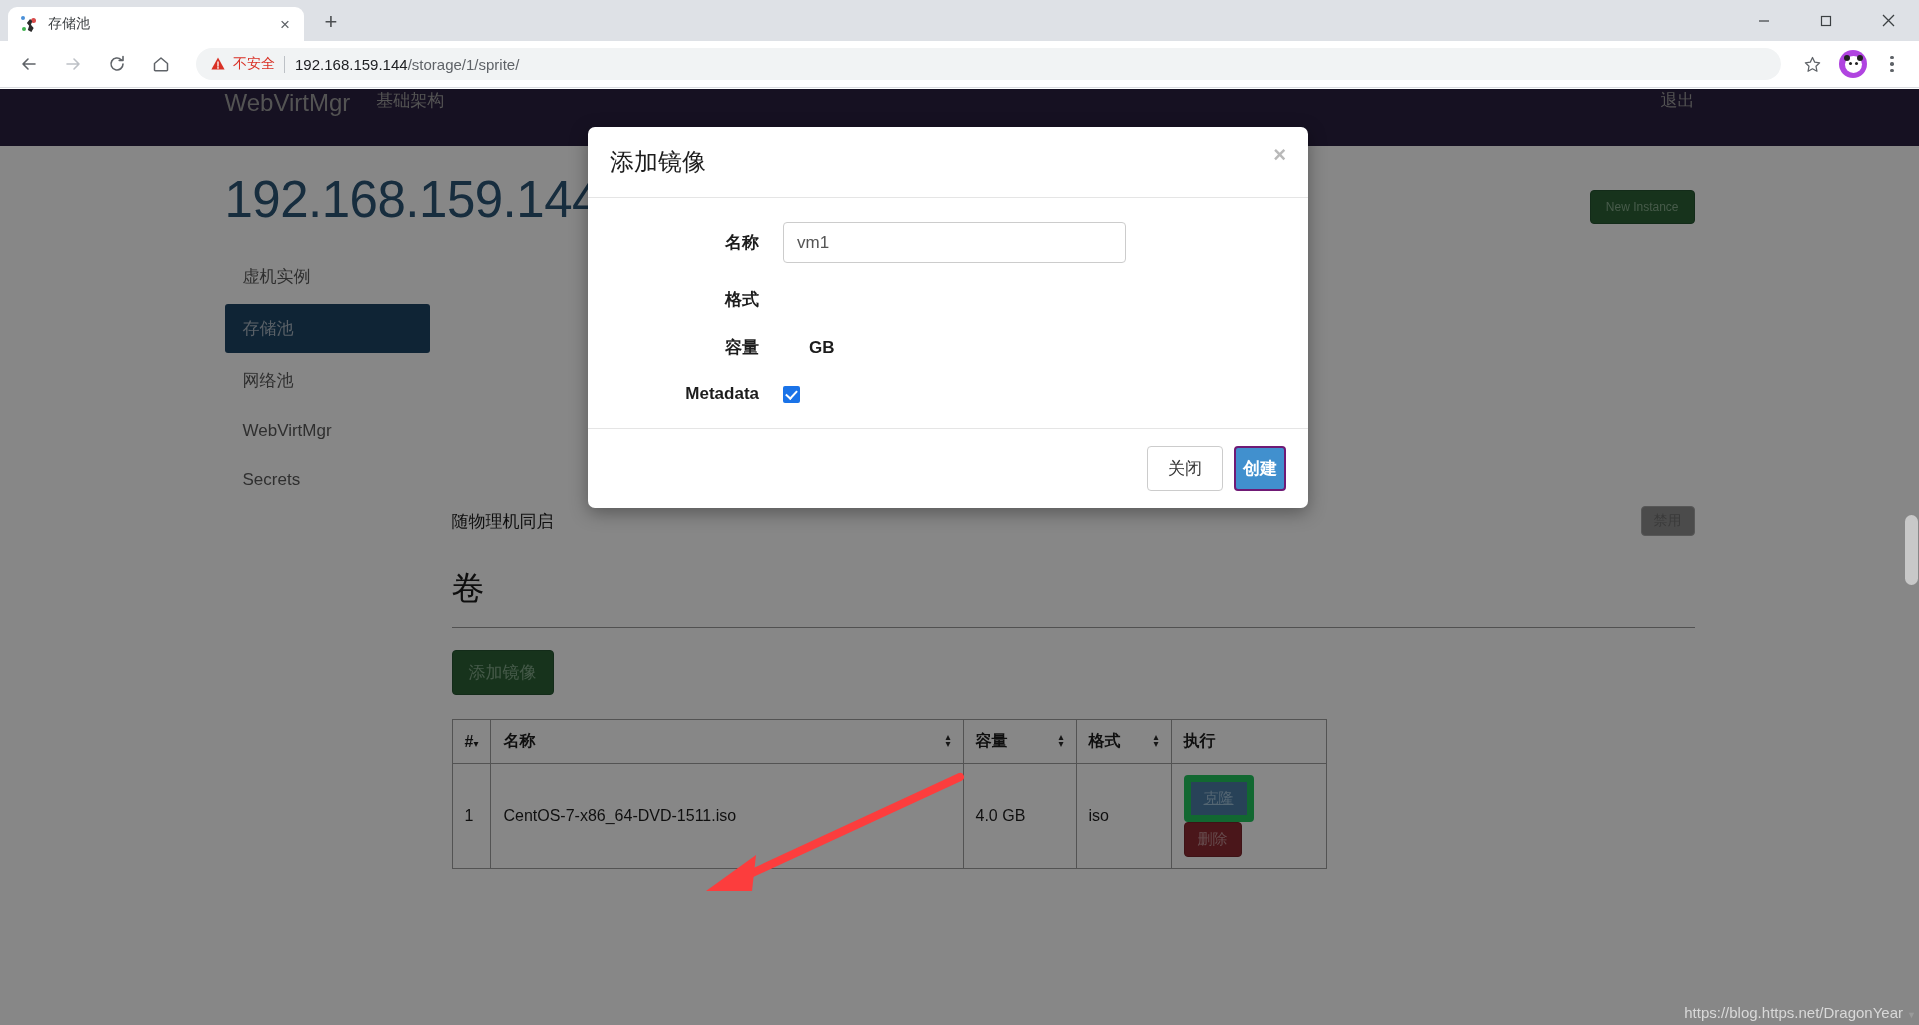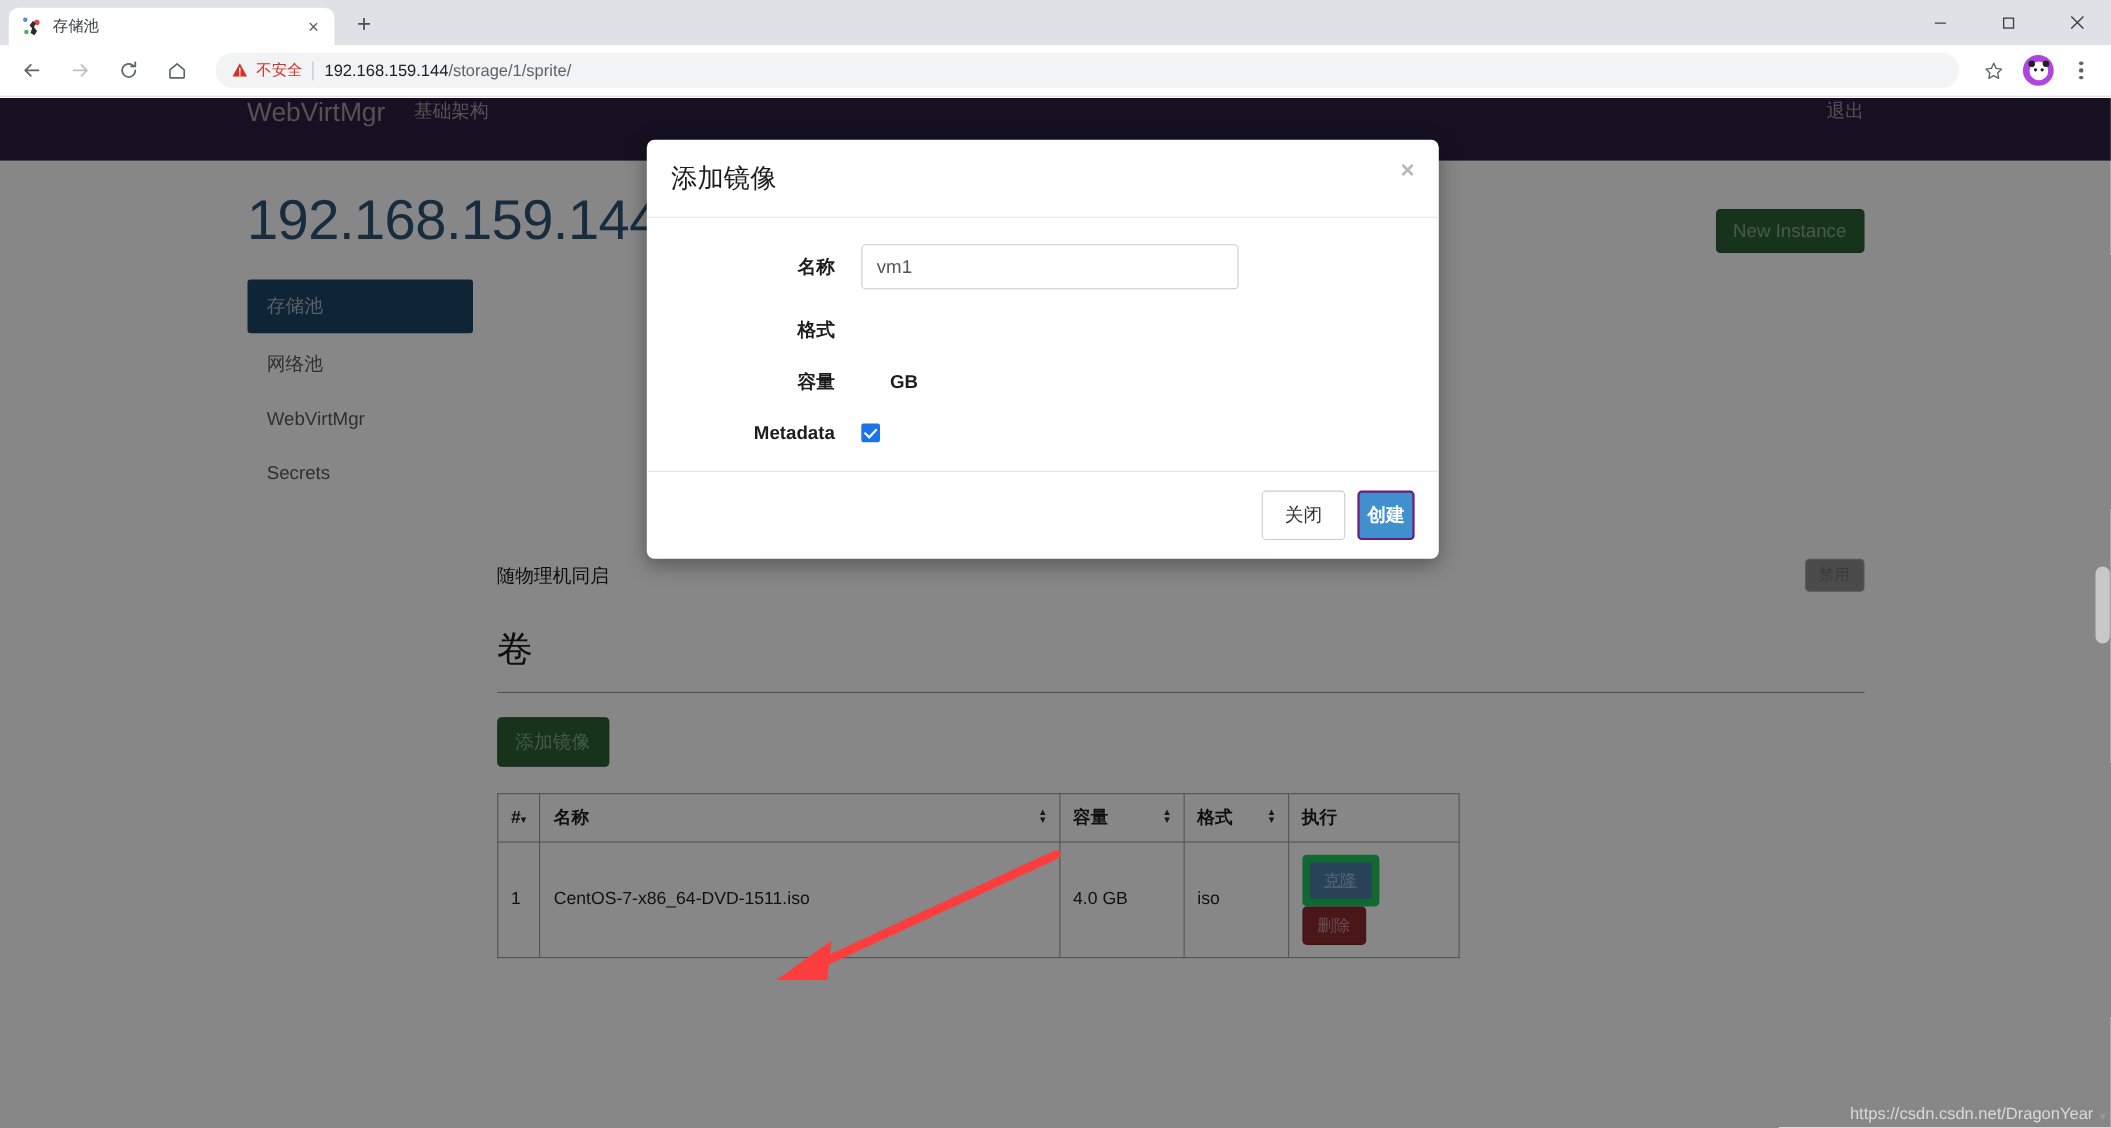--- a/index.html
+++ b/index.html
@@ -120,21 +120,21 @@
     width: 1500px; margin: 0 auto; padding: 0 15px; position:relative;
   }
   .page-head { display:flex; align-items:flex-start; padding-top: 26px; }
   .page-title {
     font-size: 51px; color:#2c5575; font-weight: 400; line-height: 1.1;
     letter-spacing: -0.5px;
   }
   .new-instance {
     margin-left:auto; margin-top: 18px;
     background:#2c6136; color:#86ab8c; border:1px solid #255230;
-    padding: 9px 15px; font-size:17px; border-radius:4px;
+    padding: 9px 15px; font-size:12px; border-radius:4px;
   }
 
   .body-row { display:flex; margin-top: 24px; }
   .sidebar { width: 205px; flex: 0 0 205px; }
   .side-item {
     padding: 13px 18px; font-size:17px; color:#5a5a5a; border-radius:3px;
     margin-bottom: 3px;
   }
   .side-item.active { background:#1e4565; color:#a9b6c2; }
   .main-col { flex:1 1 auto; padding-left: 22px; }
@@ -381,20 +381,21 @@
 
       <div class="content">
         <div class="page-head">
           <div class="page-title">192.168.159.144</div>
           <button class="new-instance">New Instance</button>
         </div>
 
         <div class="body-row">
 
           <div class="sidebar">
+            <div class="side-item">虚机实例</div>
             <div class="side-item active">存储池</div>
             <div class="side-item">网络池</div>
             <div class="side-item">WebVirtMgr</div>
             <div class="side-item">Secrets</div>
           </div>
 
           <div class="main-col">
             <div style="height:238px"></div>
 
             <div class="hidden-row">
@@ -490,15 +491,15 @@
         <path d="M300 8 L75 112" stroke="#fc3d3d" stroke-width="8" stroke-linecap="round"></path>
         <path d="M46 122 L96 86 L92 122 Z" fill="#fc3d3d"></path>
       </g>
     </svg>
 
     <div class="sbar">
       <div class="sbar-thumb"></div>
       <div class="sbar-arrow" style="bottom:4px">▼</div>
     </div>
 
-    <div class="status-url">https://csdn.csdn.net/DragonYear</div>
+    <div class="status-url">https://blog.https.net/DragonYear</div>
   </div>
 </div>
 
 </body></html>

